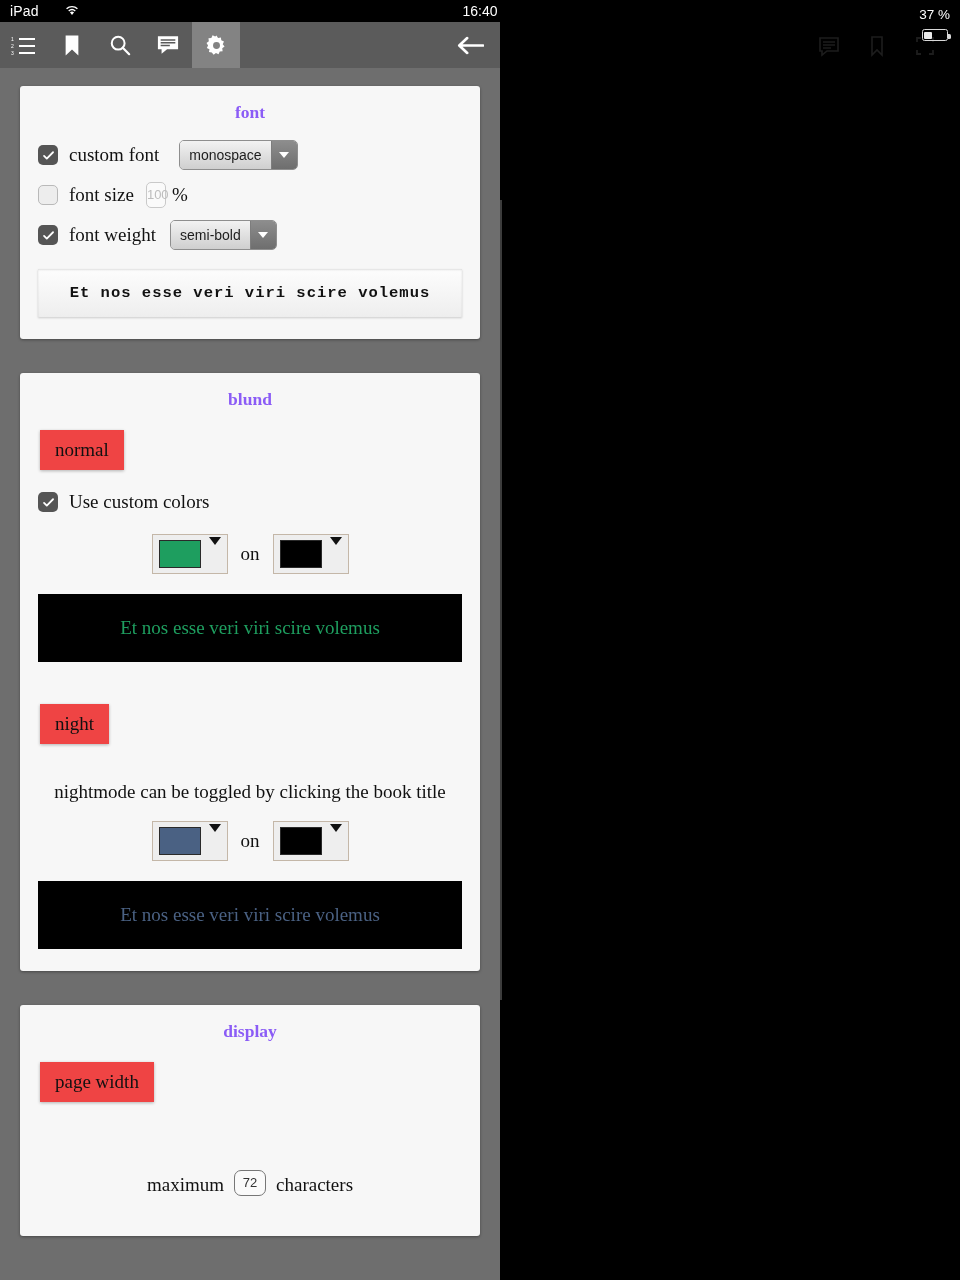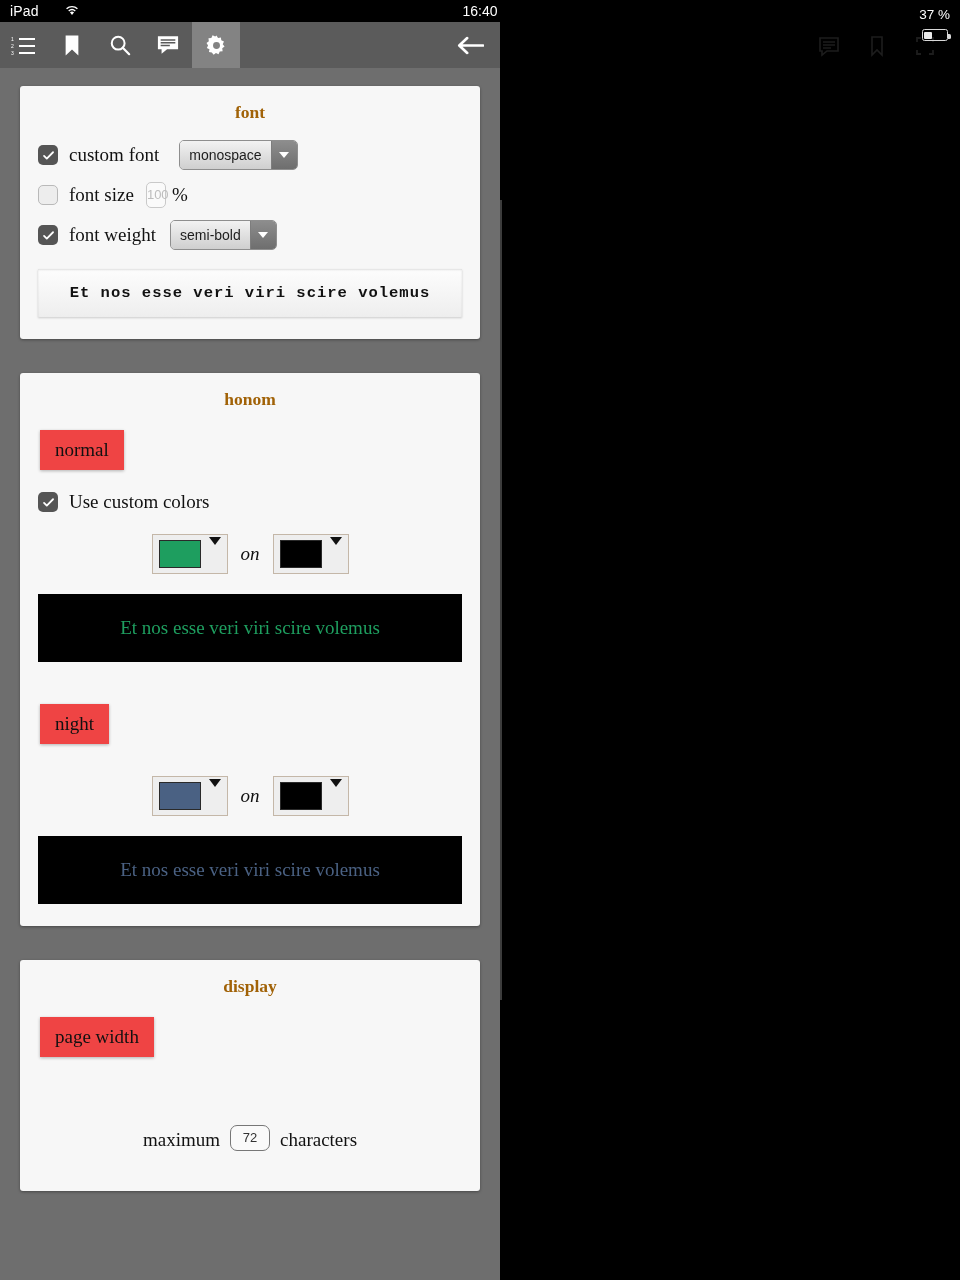--- a/index.html
+++ b/index.html
@@ -124,21 +124,21 @@
     box-shadow: 0 1px 3px rgba(0,0,0,.35);
     margin-bottom: 34px;
     padding: 16px 18px 22px 18px;
     position: relative;
   }
   .card-title {
     text-align: center;
     font-family: "Liberation Serif", serif;
     font-weight: bold;
     font-size: 17.5px;
-    color: #a16207;
+    color: #8b5cf6;
     margin-bottom: 16px;
   }
 
   
   .chk-row {
     display: flex; align-items: center;
     margin-bottom: 8px;
     min-height: 32px;
   }
   .chk {
@@ -238,39 +238,39 @@
     display:flex; align-items:center;
     border: 1px solid #c4b7a8;
     background: #eeeeee;
     padding: 5px 6px;
     gap: 8px;
   }
   .swatch {
     width: 42px; height: 28px;
     border: 1px solid #2a2a2a;
   }
-  .on-word { font-family:"Liberation Serif",serif; font-size:19px; color:#111;font-style:italic; }
+  .on-word { font-family:"Liberation Serif",serif; font-size:19px; color:#111; }
 
   .note {
     text-align:center;
     font-family:"Liberation Serif",serif;
     font-size: 19px; color:#111;
     line-height: 27px;
     margin-top: 18px;
     padding: 0 6px;
   }
 
   .maxrow {
     display:flex; align-items:flex-end; justify-content:center;
     gap: 10px; margin-top: 52px;
     font-family:"Liberation Serif",serif; font-size:19px; color:#111;
   }
   .maxrow .num-input {
     margin: 0; color: #333; border:1px solid #777; border-radius:7px;
-    width: 40px;
+    width: 32px;
   }
 </style>
 </head>
 <body>
 
 <div class="reader">
   <div class="reader-header">
     <div class="reader-title">Suzanne Collins</div>
     <div class="reader-header-icons">
       <span class="rh-icon">
@@ -448,21 +448,21 @@
           <span class="sel-arrow">
               <span class="caret-w"></span>
             </span>
         </span>
       </div>
 
       <div class="preview-mono">Et nos esse veri viri scire volemus</div>
     </div>
 
     <div class="card">
-      <div class="card-title">honom</div>
+      <div class="card-title">blund</div>
 
       <div class="tab">normal</div>
 
       <div class="chk-row">
         <span class="chk on">
           <svg viewBox="0 0 16 16" width="13" height="13">
               <path d="M2.5 8.4l3.4 3.4L13.6 4" fill="none" stroke="#fff" stroke-width="2.2" stroke-linecap="round" stroke-linejoin="round"></path>
             </svg>
         </span>
         <span class="chk-label">Use custom colors</span>
@@ -477,20 +477,21 @@
         <span class="swatch-sel">
           <span class="swatch" id="sw-normal-bg" style="background: rgb(0, 0, 0);"></span>
           <span><span class="caret-b"></span></span>
         </span>
       </div>
 
       <div class="preview-dark" id="prev-normal" style="color: rgb(30, 158, 95); background: rgb(0, 0, 0);">Et nos esse veri viri scire volemus</div>
 
       <div class="tab" style="margin-top:42px;">night</div>
 
+      <div class="note">nightmode can be toggled by clicking the book title</div>
 
       <div class="swatch-row">
         <span class="swatch-sel">
           <span class="swatch" id="sw-night-fg" style="background: rgb(74, 97, 131);"></span>
           <span><span class="caret-b"></span></span>
         </span>
         <span class="on-word">on</span>
         <span class="swatch-sel">
           <span class="swatch" id="sw-night-bg" style="background: rgb(0, 0, 0);"></span>
           <span><span class="caret-b"></span></span>

